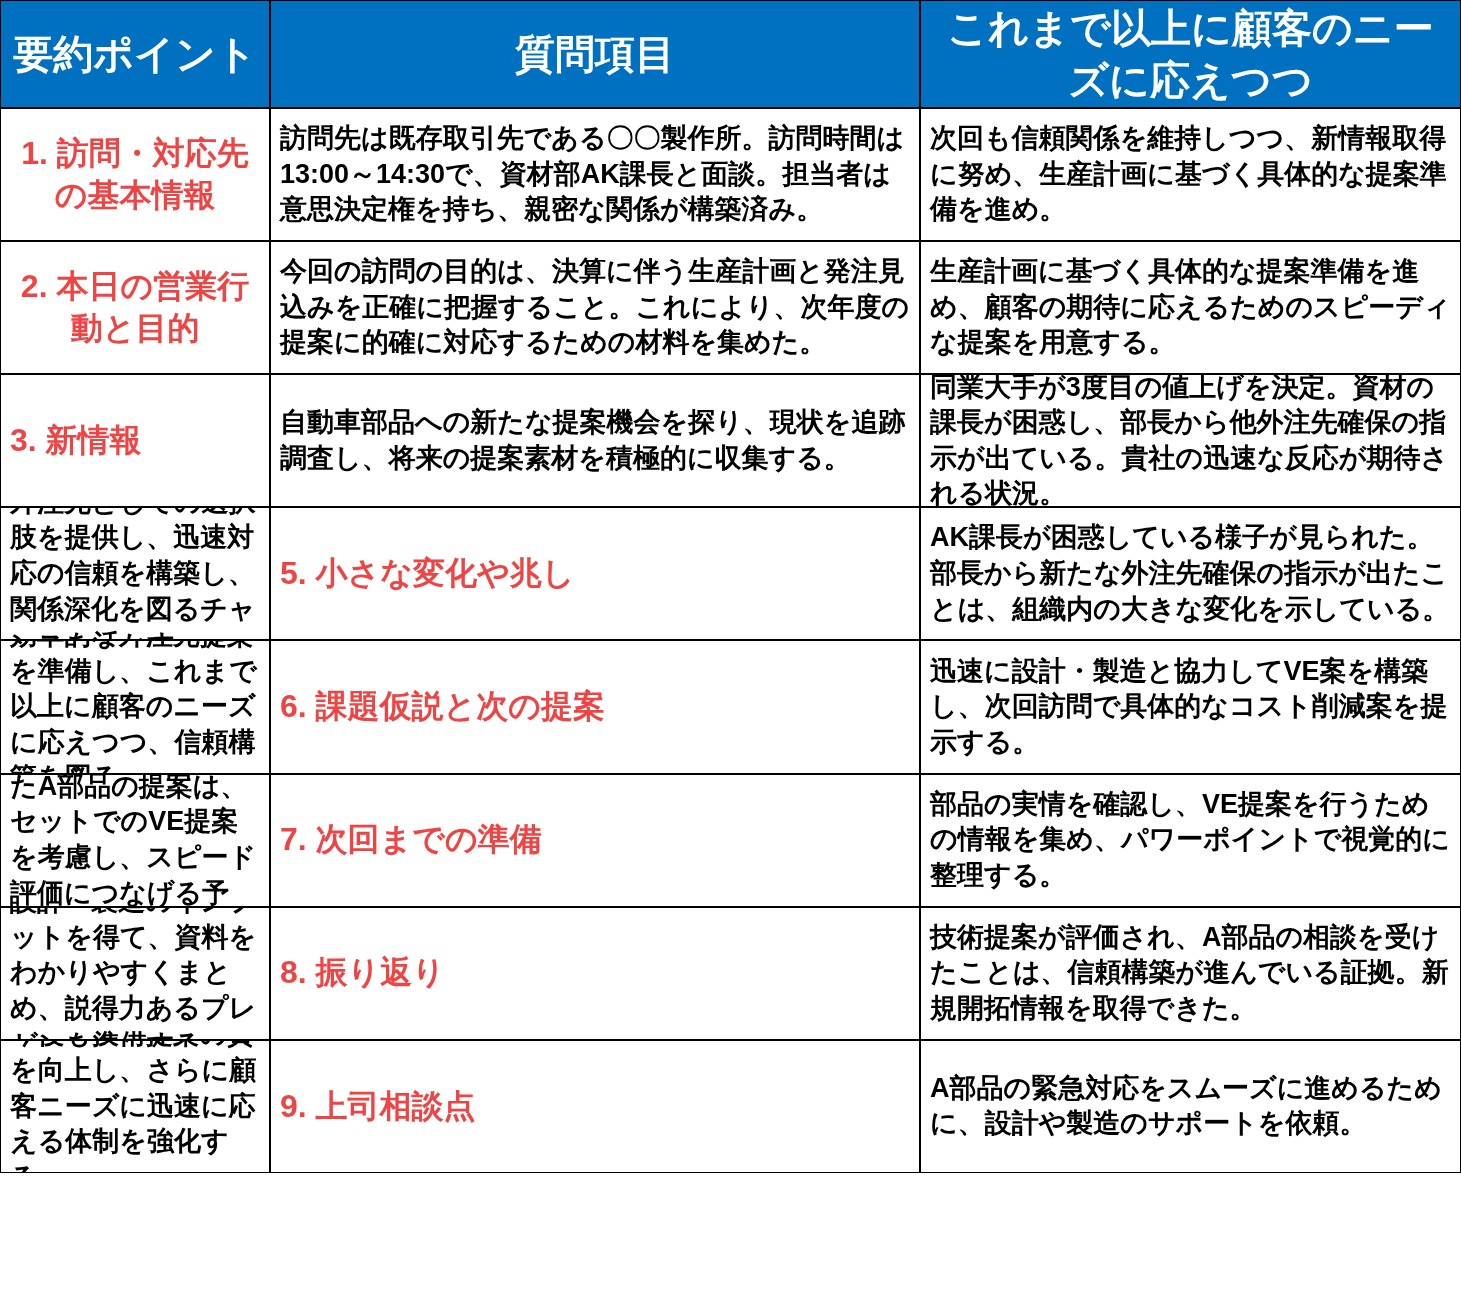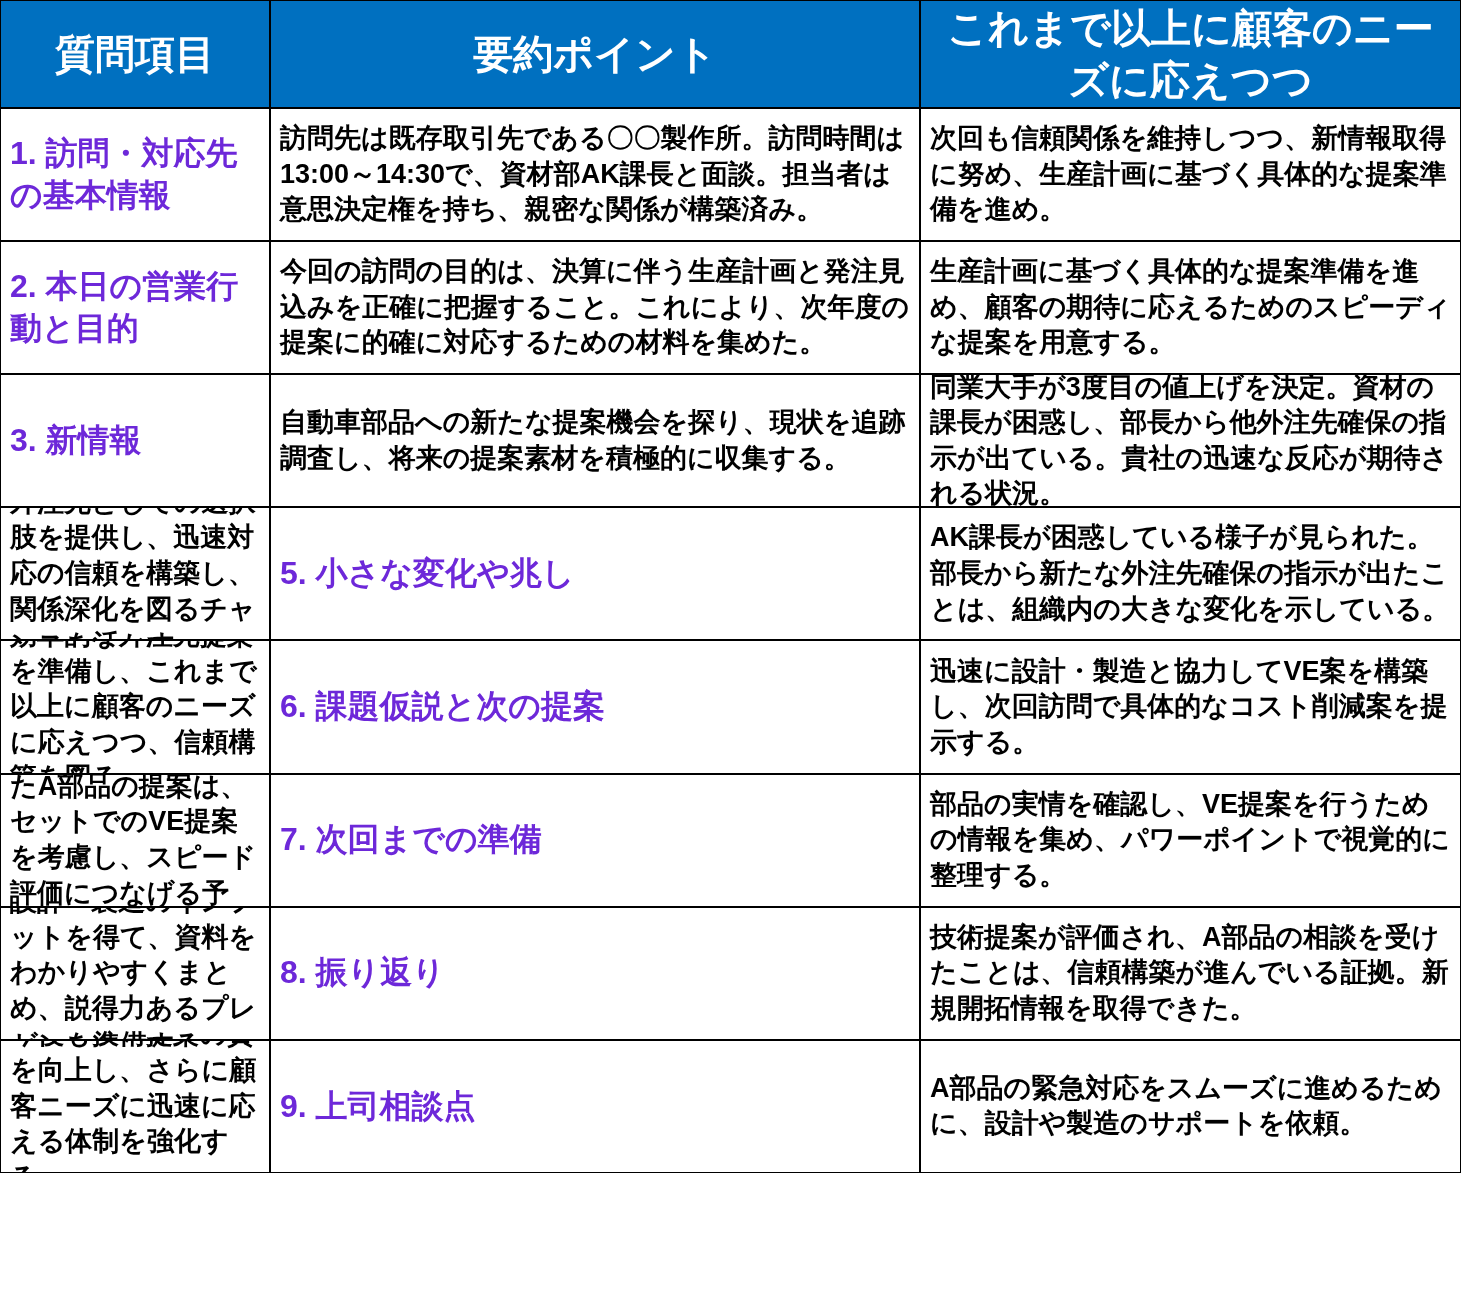--- a/index.html
+++ b/index.html
@@ -26,39 +26,40 @@
     background: #0070C0;
     color: #ffffff;
     font-weight: bold;
     font-size: 40px;
     line-height: 1.3;
     justify-content: center;
     text-align: center;
     padding: 2px 6px;
   }
   .item-cell {
-    color: #6d28d9;
+    color: #ef4444;
     font-weight: bold;
     font-size: 32px;
     line-height: 1.3;
+    text-align: center;
   }
   .body-cell {
     color: #000000;
     font-size: 27px;
     line-height: 1.32;
     font-weight: bold;
   }
 </style>
 </head>
 <body>
 
 <div class="report-table">
 
+  <div class="cell header-cell">要約ポイント</div>
   <div class="cell header-cell">質問項目</div>
-  <div class="cell header-cell">要約ポイント</div>
   <div class="cell header-cell">これまで以上に顧客のニーズに応えつつ</div>
 
   <div class="cell item-cell">1. 訪問・対応先の基本情報</div>
   <div class="cell body-cell">訪問先は既存取引先である〇〇製作所。訪問時間は13:00～14:30で、資材部AK課長と面談。担当者は意思決定権を持ち、親密な関係が構築済み。</div>
   <div class="cell body-cell">次回も信頼関係を維持しつつ、新情報取得に努め、生産計画に基づく具体的な提案準備を進め。</div>
 
   <div class="cell item-cell">2. 本日の営業行動と目的</div>
   <div class="cell body-cell">今回の訪問の目的は、決算に伴う生産計画と発注見込みを正確に把握すること。これにより、次年度の提案に的確に対応するための材料を集めた。</div>
   <div class="cell body-cell">生産計画に基づく具体的な提案準備を進め、顧客の期待に応えるためのスピーディな提案を用意する。</div>
 

